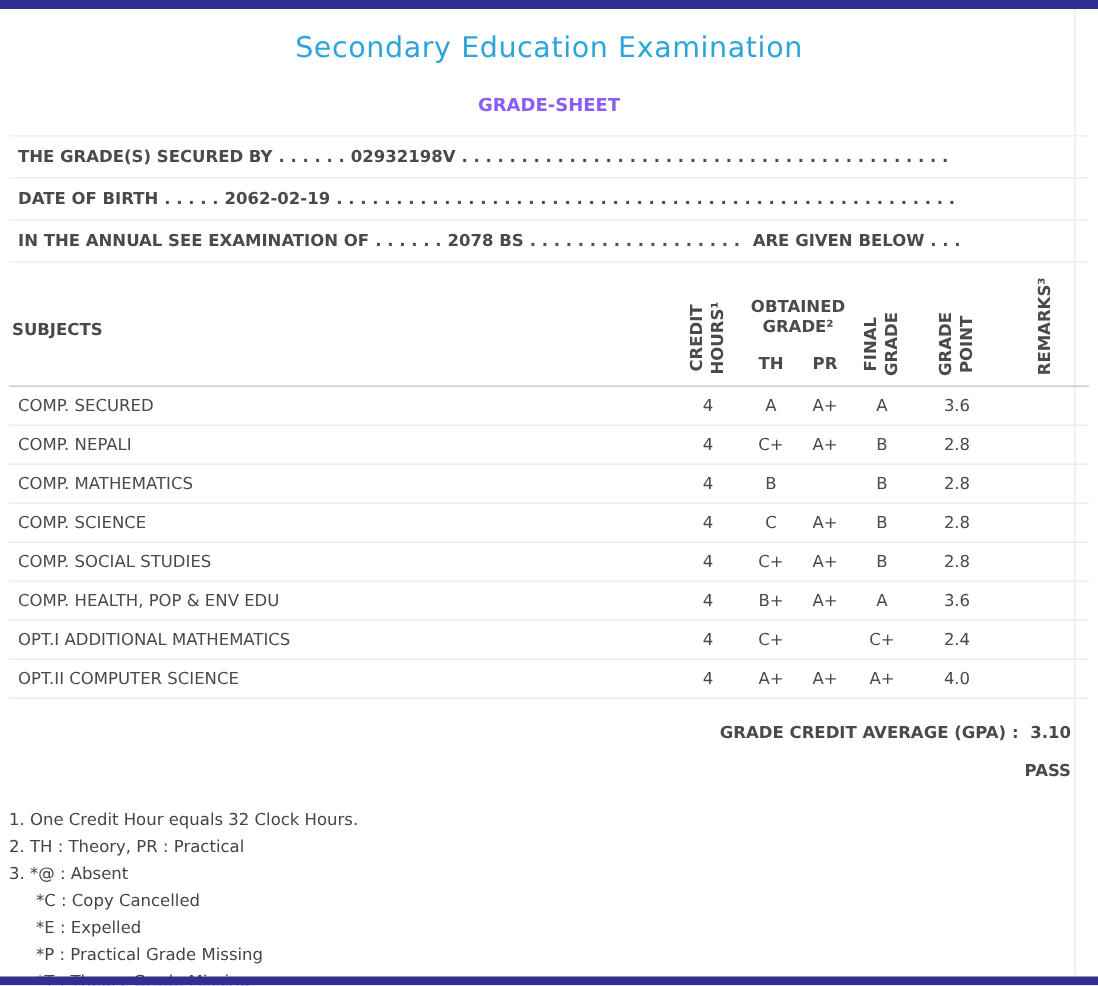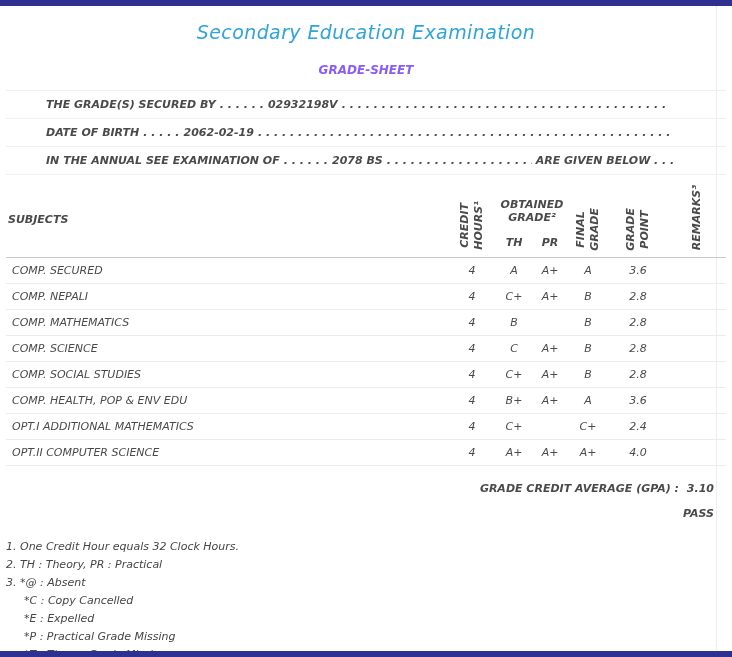--- a/index.html
+++ b/index.html
@@ -8,21 +8,20 @@
     font-family: "DejaVu Sans", "Liberation Sans", sans-serif;
     color: #4a4a4a;
   }
   .page {
     position: relative;
     width: 732px;
     height: 657px;
     background: #ffffff;
     overflow: hidden;
     margin: 0;
-    font-style: italic;
   }
   .bar { width: 100%; height: 6px; background: #2e3192; }
   .bar.bottom { position: absolute; left: 0; bottom: 0; }
   .page-edge {
     position: absolute;
     top: 6px;
     bottom: 7px;
     right: 15px;
     width: 0;
     border-left: 1px solid #ededed;
@@ -50,21 +49,20 @@
     border-bottom: 1px solid #f0f0f0;
     padding: 7px 0 7px 6px;
     font-size: 11px;
     font-weight: bold;
   }
   .line-flex {
     display: flex;
     align-items: baseline;
     width: 88%;
     white-space: nowrap;
-    margin-left: 34px;
   }
   .line-flex .lbl { margin-right: 4px; }
   .line-flex .dts { margin-right: 4px; }
   .line-flex .val { margin-right: 4px; }
   .line-flex .fill { flex: 1; overflow: hidden; margin-right: 4px; }
   .line-flex .sfx { }
 
   table.grades {
     width: 100%;
     border-collapse: collapse;

